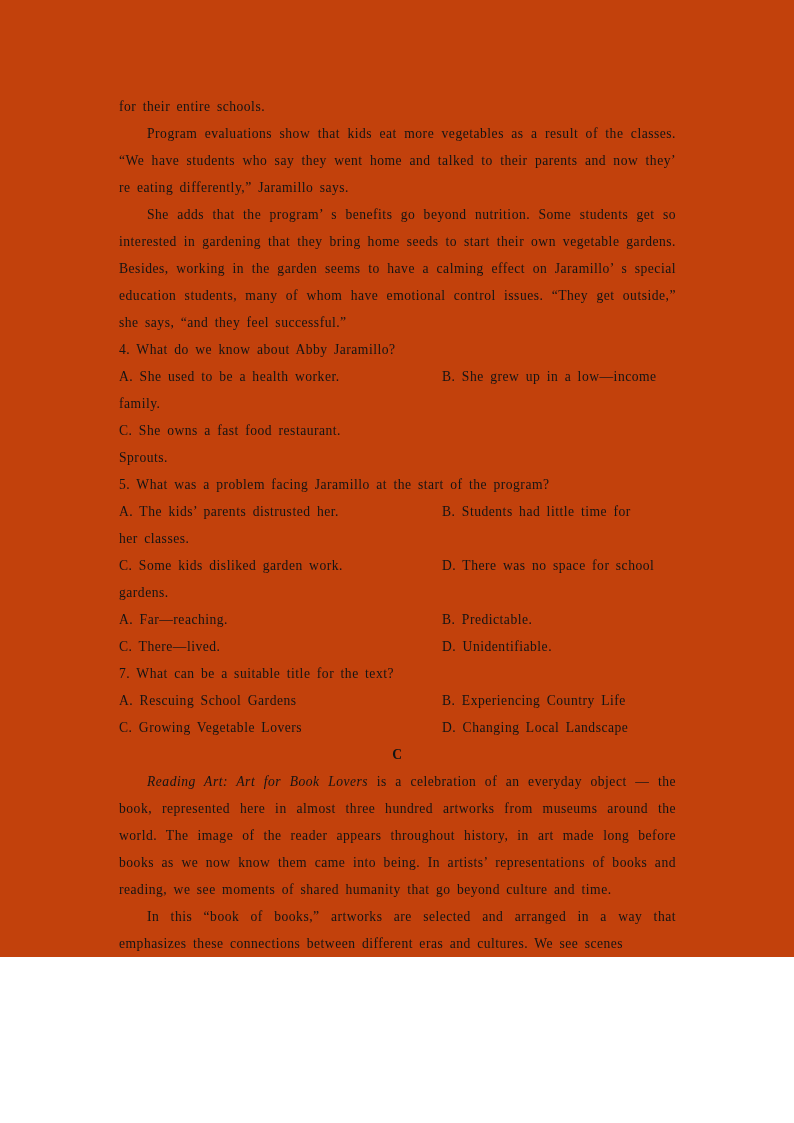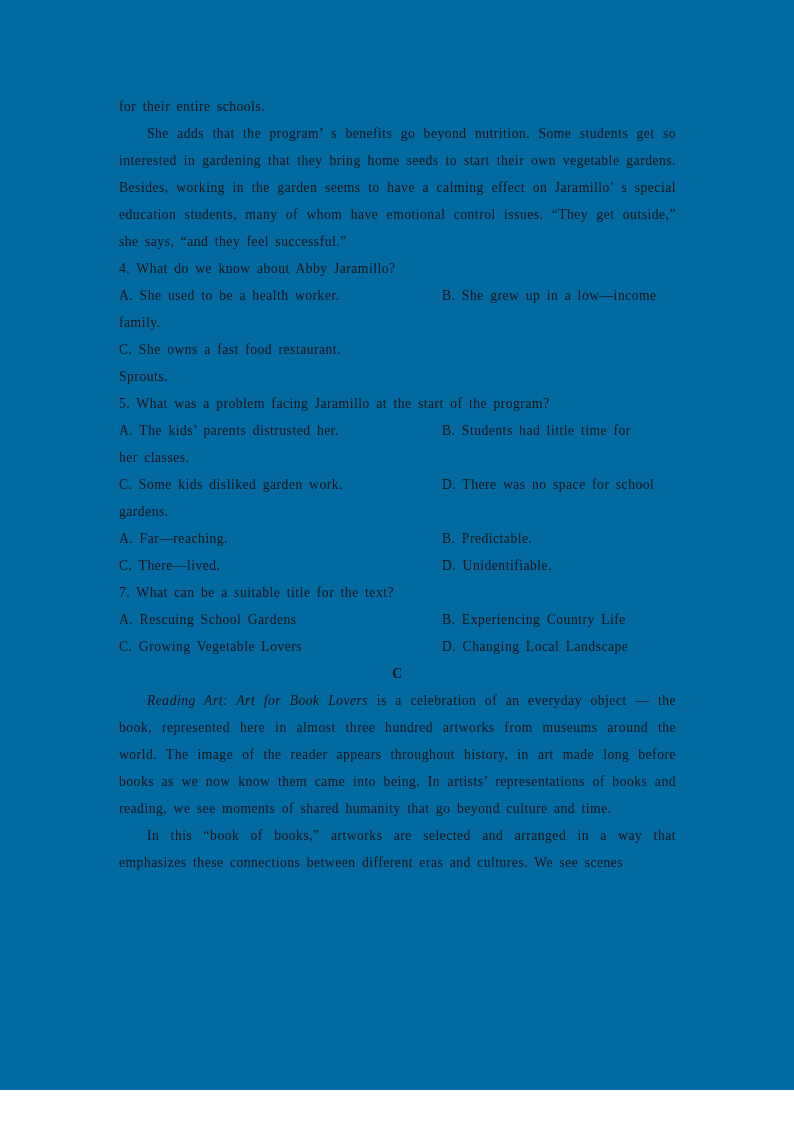--- a/index.html
+++ b/index.html
@@ -3,22 +3,22 @@
 <meta charset="utf-8">
 <style>
   html, body {
     margin: 0;
     padding: 0;
     background: #ffffff;
   }
   .page {
     position: relative;
     width: 794px;
-    height: 1090px;
-    background: #0369a1;
+    height: 957px;
+    background: #c2410c;
     overflow: hidden;
   }
   .content {
     position: absolute;
     left: 119px;
     top: 93px;
     width: 557px;
     font-family: "Liberation Serif", "DejaVu Serif", serif;
     font-size: 13.6px;
     line-height: 27px;
@@ -54,20 +54,21 @@
   }
 </style>
 </head>
 <body>
 
 <div class="page">
   <div class="content">
 
     <div class="line">for their entire schools.</div>
 
+    <p class="para">Program evaluations show that kids eat more vegetables as a result of the classes. “We have students who say they went home and talked to their parents and now they’ re eating differently,” Jaramillo says.</p>
 
     <p class="para">She adds that the program’ s benefits go beyond nutrition. Some students get so interested in gardening that they bring home seeds to start their own vegetable gardens. Besides, working in the garden seems to have a calming effect on Jaramillo’ s special education students, many of whom have emotional control issues. “They get outside,” she says, “and they feel successful.”</p>
 
     <div>
         <div class="line">4. What do we know about Abby Jaramillo?</div>
         <div class="option-row"><span class="opt-left">A. She used to be a health worker.</span><span class="opt-right">B. She grew up in a low—income</span></div>
         <div class="line">family.</div>
         <div class="option-row"><span class="opt-left">C. She owns a fast food restaurant.</span></div>
         <div class="line">Sprouts.</div>
         <div class="line">5. What was a problem facing Jaramillo at the start of the program?</div>

